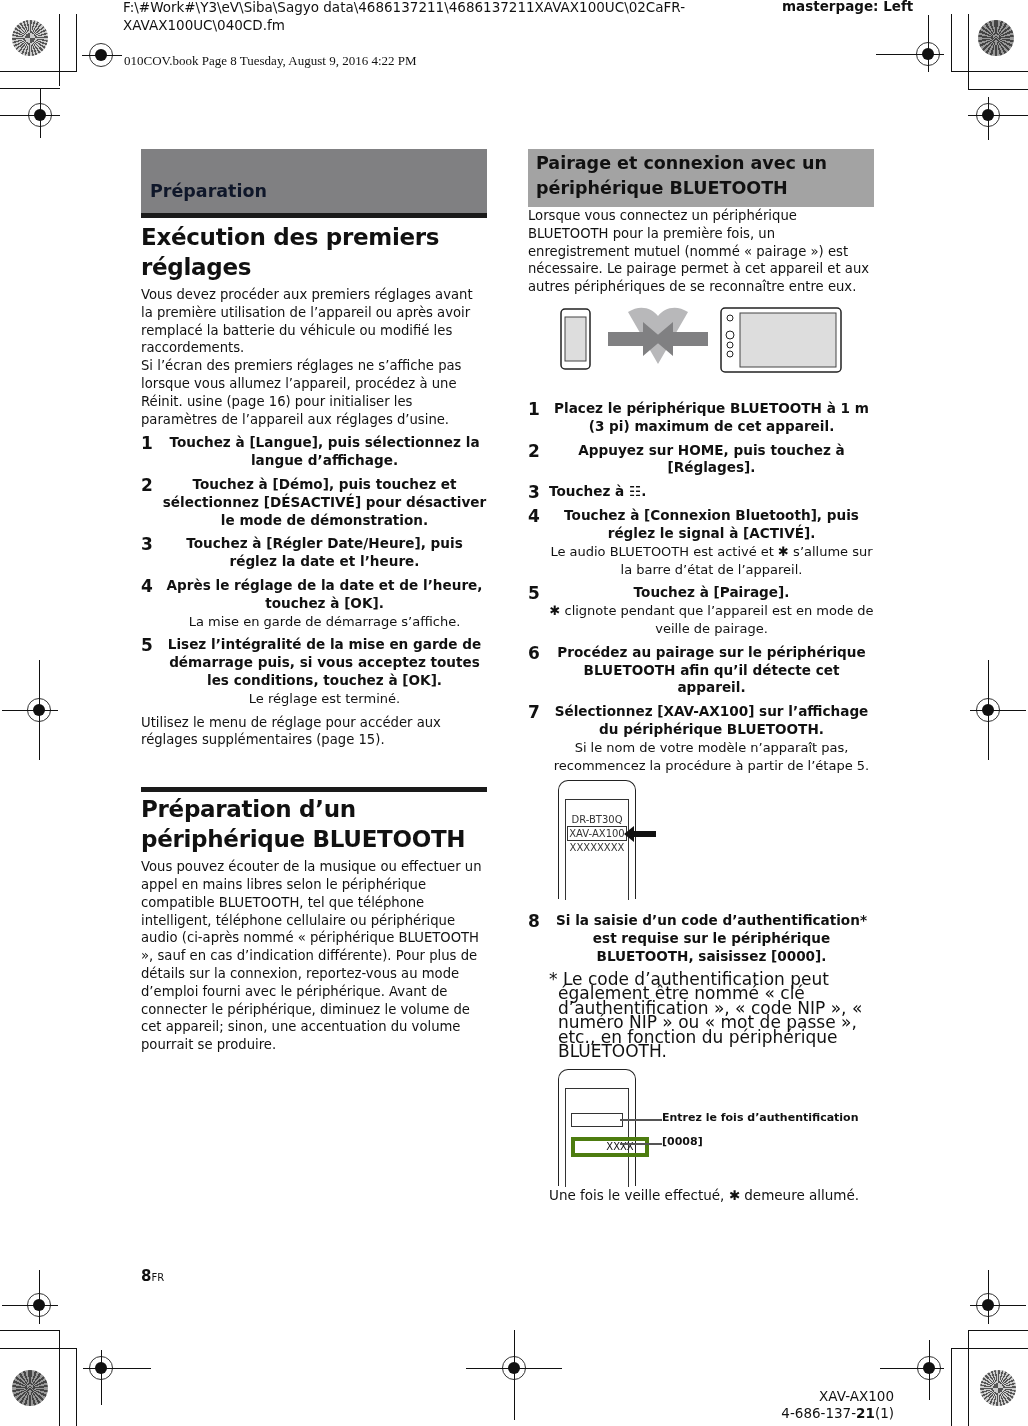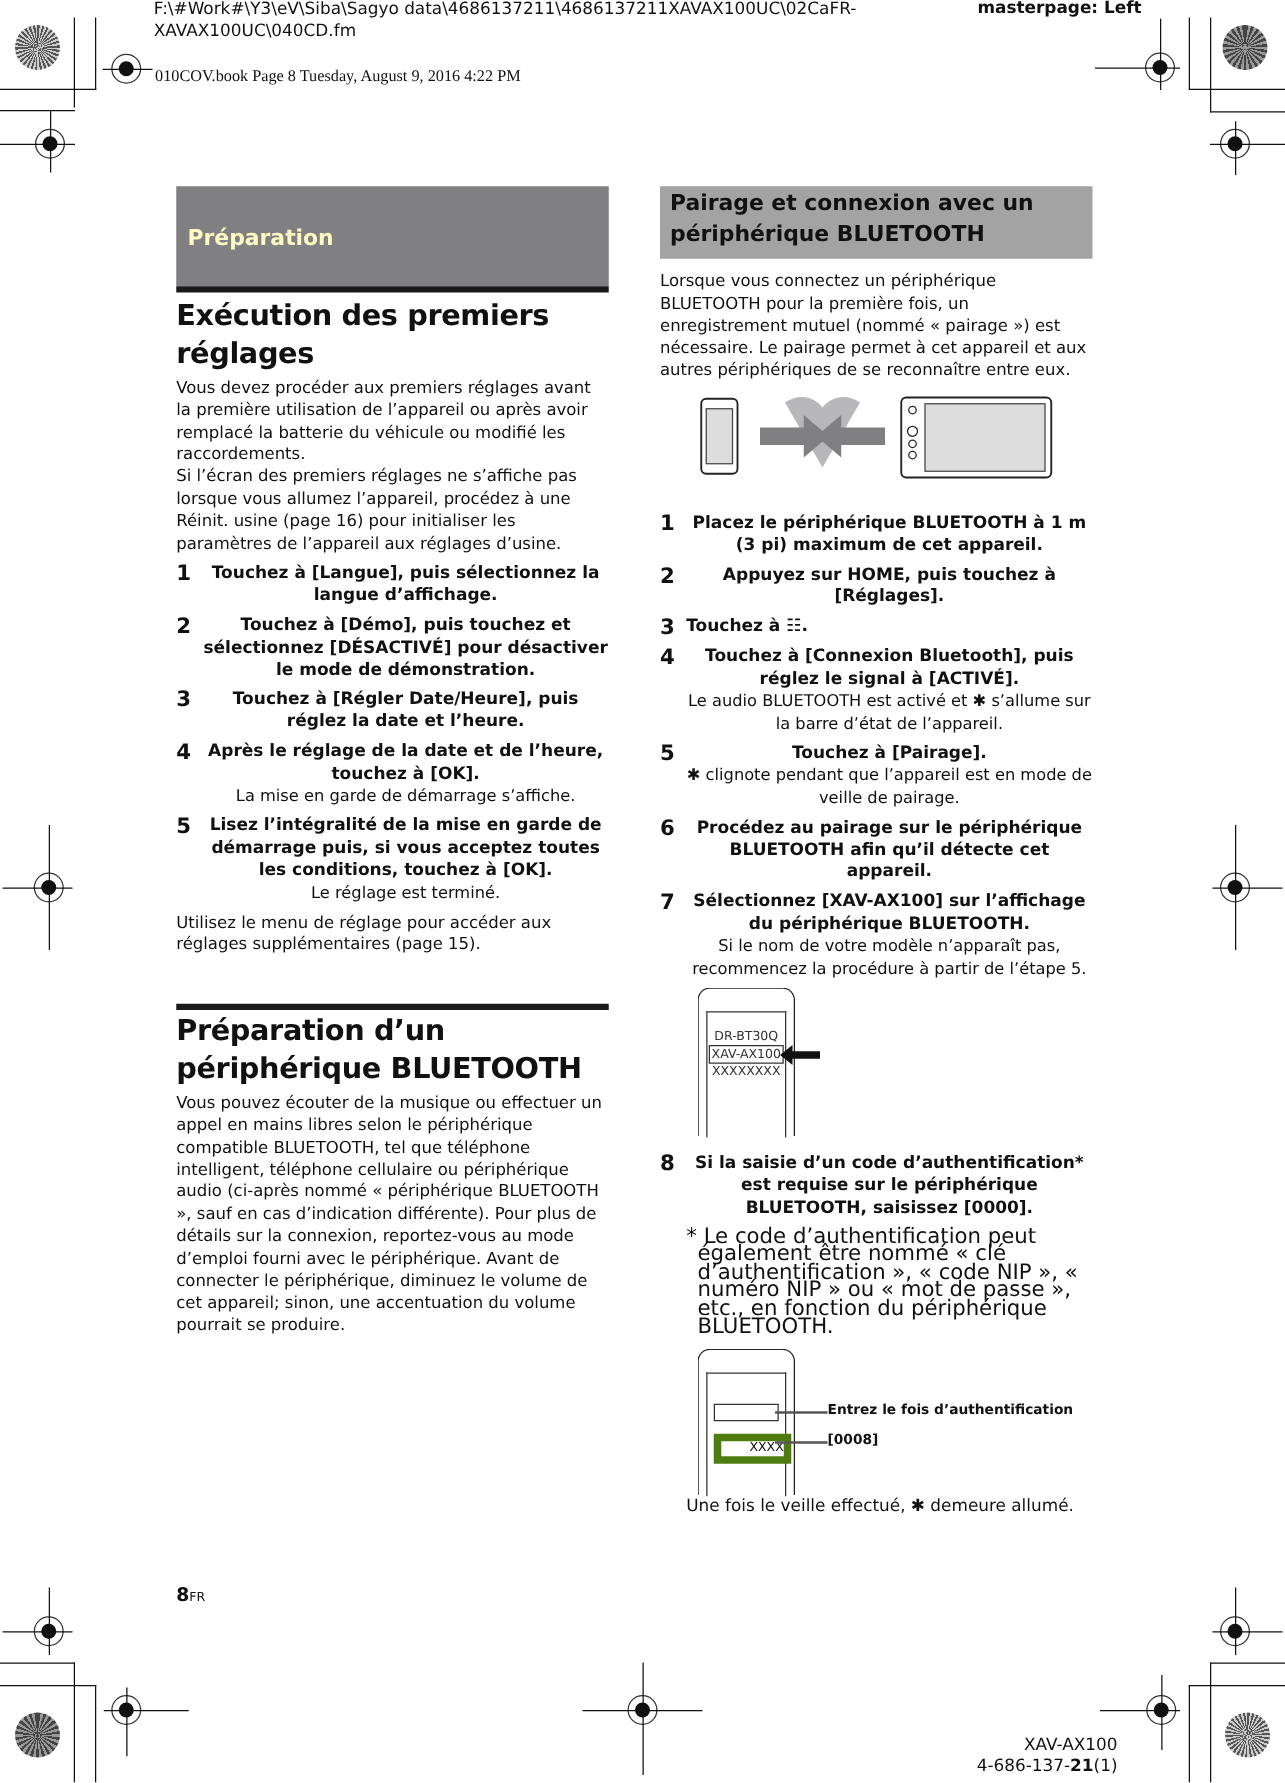--- a/index.html
+++ b/index.html
@@ -5,22 +5,22 @@
   html, body { margin:0; padding:0; background:#fff; }
   body { width:1028px; height:1426px; position:relative; overflow:hidden;
          font-family:"DejaVu Sans", sans-serif; color:#111; }
   .abs { position:absolute; }
   .hdr-path { left:123px; top:-2px; font-size:13.5px; line-height:18px; color:#111; }
   .hdr-master { left:782px; top:-2px; font-size:13.5px; font-weight:bold; }
   .hdr-book { left:124px; top:53px; font-family:"Liberation Serif", serif; font-size:13px; }
   .col { position:absolute; }
   .colL { left:141px; width:346px; top:149px; }
   .colR { left:528px; width:346px; top:149px; }
-  .bar-dark { background:#808082; color:#fef9c3; font-weight:bold; font-size:17.5px;
-              height:80px; box-sizing:border-box; padding:32px 0 0 9px; }
+  .bar-dark { background:#808082; color:#0f172a; font-weight:bold; font-size:17.5px;
+              height:64px; box-sizing:border-box; padding:32px 0 0 9px; }
   .rule-thick { height:5px; background:#1a1a1a; margin-top:0; }
   .h1 { font-size:23px; font-weight:bold; line-height:30px; margin:4px 0 4px 0; letter-spacing:-0.3px; }
   .body { font-size:13.2px; line-height:17.8px; margin:0; }
   .steps { list-style:none; margin:6px 0 0 0; padding:0; }
   .step { display:flex; margin-bottom:6px; }
   .num { font-weight:bold; font-size:17px; width:21px; flex:none; line-height:18px; }
   .stxt { font-size:13.6px; line-height:17.8px;text-align:center; }
   .stxt b { font-weight:bold; display:block; }
   .stxt span.note { display:block; font-size:13px; }
   .bar-light { background:#a3a3a3; font-weight:bold; font-size:17.5px; line-height:25px;
@@ -177,21 +177,21 @@
   </ul>
   <p class="body" style="margin-top:6px;">Utilisez le menu de réglage pour accéder aux réglages supplémentaires (page 15).</p>
 
   <div class="rule-thick" style="margin-top:38px;"></div>
   <div class="h1" style="margin-top:2px;">Préparation d’un périphérique BLUETOOTH</div>
   <p class="body">Vous pouvez écouter de la musique ou effectuer un appel en mains libres selon le périphérique compatible BLUETOOTH, tel que téléphone intelligent, téléphone cellulaire ou périphérique audio (ci-après nommé « périphérique BLUETOOTH », sauf en cas d’indication différente). Pour plus de détails sur la connexion, reportez-vous au mode d’emploi fourni avec le périphérique. Avant de connecter le périphérique, diminuez le volume de cet appareil; sinon, une accentuation du volume pourrait se produire.</p>
 </div>
 
 <div class="col colR">
   <div class="bar-light">Pairage et connexion avec un périphérique BLUETOOTH</div>
-  <p class="body" style="margin-top:10px;">Lorsque vous connectez un périphérique BLUETOOTH pour la première fois, un enregistrement mutuel (nommé « pairage ») est nécessaire. Le pairage permet à cet appareil et aux autres périphériques de se reconnaître entre eux.</p>
+  <p class="body" style="">Lorsque vous connectez un périphérique BLUETOOTH pour la première fois, un enregistrement mutuel (nommé « pairage ») est nécessaire. Le pairage permet à cet appareil et aux autres périphériques de se reconnaître entre eux.</p>
 
   <div style="height:86px;position:relative;margin-top:6px;">
     <svg width="346" height="86" viewBox="0 0 346 86">
       <rect x="33" y="7" width="29" height="60" rx="4" fill="#fff" stroke="#222" stroke-width="1.5"></rect>
       <rect x="37" y="15" width="21" height="44" fill="#ddd" stroke="#444"></rect>
       <path d="M100 10 C112 2 124 6 130 14 C136 6 148 2 160 10 L130 62 Z" fill="#b8b8ba"></path>
       <polygon points="80,30 115,30 115,20 135,37 115,54 115,44 80,44" fill="#808082"></polygon>
       <polygon points="180,30 145,30 145,20 125,37 145,54 145,44 180,44" fill="#808082"></polygon>
       <rect x="193" y="6" width="120" height="64" rx="4" fill="#fff" stroke="#222" stroke-width="1.5"></rect>
       <rect x="212" y="11" width="96" height="54" fill="#ddd" stroke="#444"></rect>
@@ -271,21 +271,21 @@
           <b>Si la saisie d’un code d’authentification* est requise sur le périphérique BLUETOOTH, saisissez [0000].</b>
         </span>
       </li>
   </ul>
   <p class="foot">* Le code d’authentification peut également être nommé « clé d’authentification », « code NIP », « numéro NIP » ou « mot de passe », etc., en fonction du périphérique BLUETOOTH.</p>
 
   <div style="position:relative;height:118px;margin-left:30px;margin-top:10px;">
     <div style="position:absolute;left:0;top:0;width:76px;height:116px;border:1.5px solid #222;border-bottom:none;border-radius:10px 10px 0 0;">
       <div style="position:absolute;left:6px;top:18px;width:62px;height:98px;border:1px solid #333;border-bottom:none;"></div>
       <div style="position:absolute;left:12px;top:43px;width:50px;height:12px;border:1px solid #333;"></div>
-      <div style="position:absolute;left:12px;top:67px;width:50px;height:12px;border:6px solid #4d7c0f;font-size:10px;line-height:12px;text-align:right;">XXXX</div>
+      <div style="position:absolute;left:12px;top:67px;width:50px;height:12px;border:4px solid #4d7c0f;font-size:10px;line-height:12px;text-align:center;padding-left:20px;">XXXX</div>
     </div>
     <div style="position:absolute;left:62px;top:50px;width:42px;height:2px;background:#555;"></div>
     <div style="position:absolute;left:62px;top:74px;width:42px;height:2px;background:#555;"></div>
     <div style="position:absolute;left:104px;top:42px;font-size:11px;font-weight:bold;">Entrez le fois d’authentification</div>
     <div style="position:absolute;left:104px;top:66px;font-size:11px;font-weight:bold;">[0008]</div>
   </div>
   <p class="body" style="margin-left:21px;font-size:13.5px;">Une fois le veille effectué, ✱ demeure allumé.</p>
 </div>
 
 <div class="abs" style="left:141px;top:1266px;">

